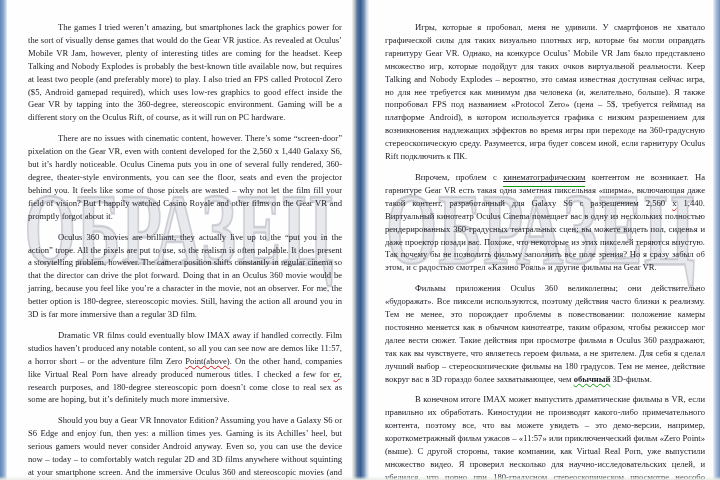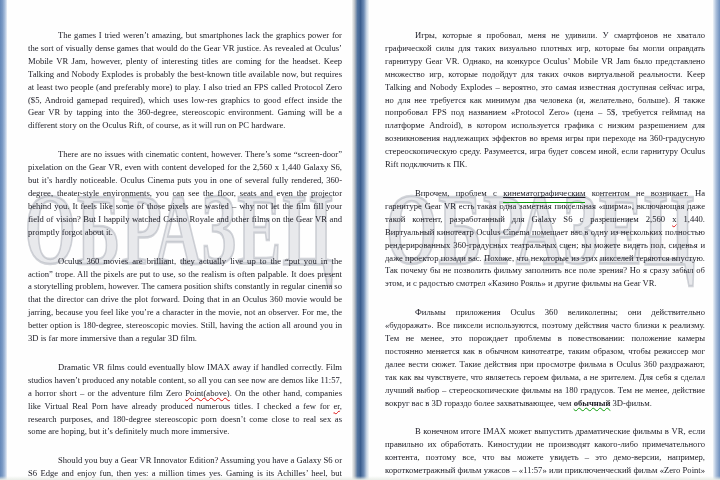--- a/index.html
+++ b/index.html
@@ -55,21 +55,21 @@
   }
   .content {
     position: relative; z-index: 1;
     padding: 13px 10px 0 21px;
     text-align: justify;
     font-size: 8.6px;
     line-height: 12.9px;
     color: #1b1b24;
   }
   .page-right .content { padding: 13px 8px 0 16px; }
-  .content p { margin: 16px 0 7px 0; text-indent: 30px; }
+  .content p { margin: 8px 0 7px 0; text-indent: 30px; }
   .m-red {
     text-decoration-line: underline;
     text-decoration-style: wavy;
     text-decoration-color: #dd1111;
     text-decoration-thickness: 1px;
     text-decoration-skip-ink: none;
   }
   .m-green {
     text-decoration-line: underline;
     text-decoration-style: wavy;

